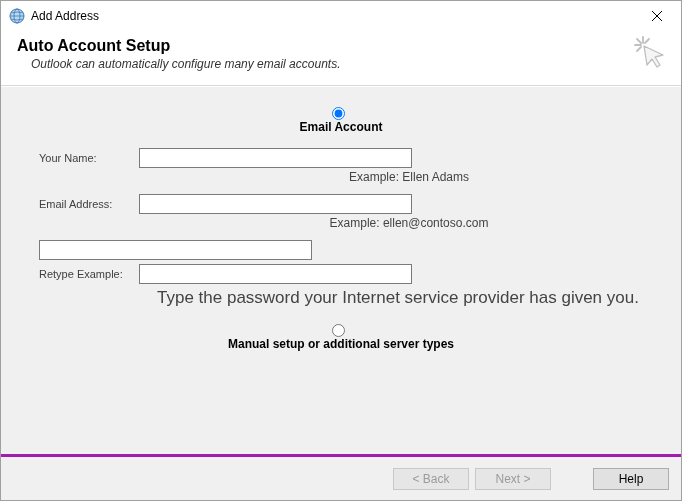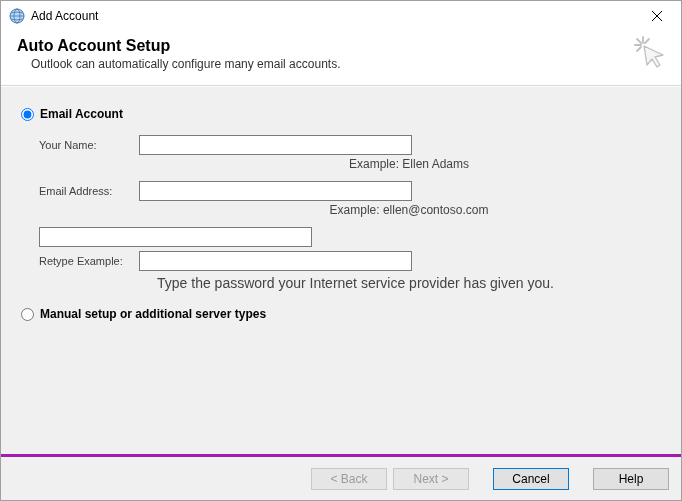--- a/index.html
+++ b/index.html
@@ -49,37 +49,39 @@
   .header h1 {
     margin: 0 0 2px 0;
     font-size: 16px;
     font-weight: 700;
   }
   .header .subtitle {
     margin: 0;
     padding-left: 14px;
     font-size: 12px;
     color: #333;
+    font-style: italic;
   }
   .header .wizard-icon {
     position: absolute;
     top: 4px; right: 14px;
     width: 34px; height: 34px;
   }
   .body {
     flex: 1;
     background: #f0f0f0;
     border-top: 1px solid #fff;
     padding: 20px 20px 10px 20px;
     position: relative;
   }
   .radio-row {
     display: flex;
     align-items: center;
     margin-bottom: 8px;
+    flex-direction: column;
   }
   .radio-row input[type=radio] {
     margin: 0 6px 0 0;
     width: 13px; height: 13px;
   }
   .radio-row label {
     font-weight: 700;
     font-size: 12px;
   }
   .form {
@@ -106,21 +108,21 @@
     padding: 1px 4px;
   }
   .example {
     margin: 2px 0 10px 118px;
     font-size: 12px;
     color: #444;
     text-align: center;
   }
   .hint {
     margin: 4px 0 0 118px;
-    font-size: 14px;
+    font-size: 17px;
     color: #444;
   }
   .radio-row.second {
     margin-top: 16px;
   }
   .footer {
     height: 46px;
     background: #f0f0f0;
     border-top: 3px solid #a21caf;
     display: flex;
@@ -157,21 +159,21 @@
   <div class="titlebar">
     <span class="app-icon">
       <svg viewBox="0 0 16 16">
         <circle cx="8" cy="8" r="7" fill="#bcd8f0" stroke="#3b78b5" stroke-width="1"></circle>
         <ellipse cx="8" cy="8" rx="3" ry="7" fill="none" stroke="#3b78b5" stroke-width="0.8"></ellipse>
         <line x1="1" y1="8" x2="15" y2="8" stroke="#3b78b5" stroke-width="0.8"></line>
         <path d="M2 5 Q8 3 14 5" fill="none" stroke="#3b78b5" stroke-width="0.8"></path>
         <path d="M2 11 Q8 13 14 11" fill="none" stroke="#3b78b5" stroke-width="0.8"></path>
       </svg>
     </span>
-    <span class="title">Add Account</span>
+    <span class="title">Add Address</span>
     <div class="close">
       <svg viewBox="0 0 10 10">
         <line x1="0" y1="0" x2="10" y2="10" stroke="#000" stroke-width="1"></line>
         <line x1="10" y1="0" x2="0" y2="10" stroke="#000" stroke-width="1"></line>
       </svg>
     </div>
   </div>
 
   <div class="header">
     <h1>Auto Account Setup</h1>
@@ -227,18 +229,17 @@
       <input type="radio" name="setup" id="r2" style="">
       <label for="r2">Manual setup or additional server types</label>
     </div>
 
   </div>
 
   <div class="footer">
     <button class="btn" disabled="">&lt; Back</button>
     <button class="btn" disabled="">Next &gt;</button>
     <span class="spacer"></span>
-    <button class="btn primary">Cancel</button>
     <span class="spacer"></span>
     <button class="btn">Help</button>
   </div>
 
 </div>
 
 </body></html>

